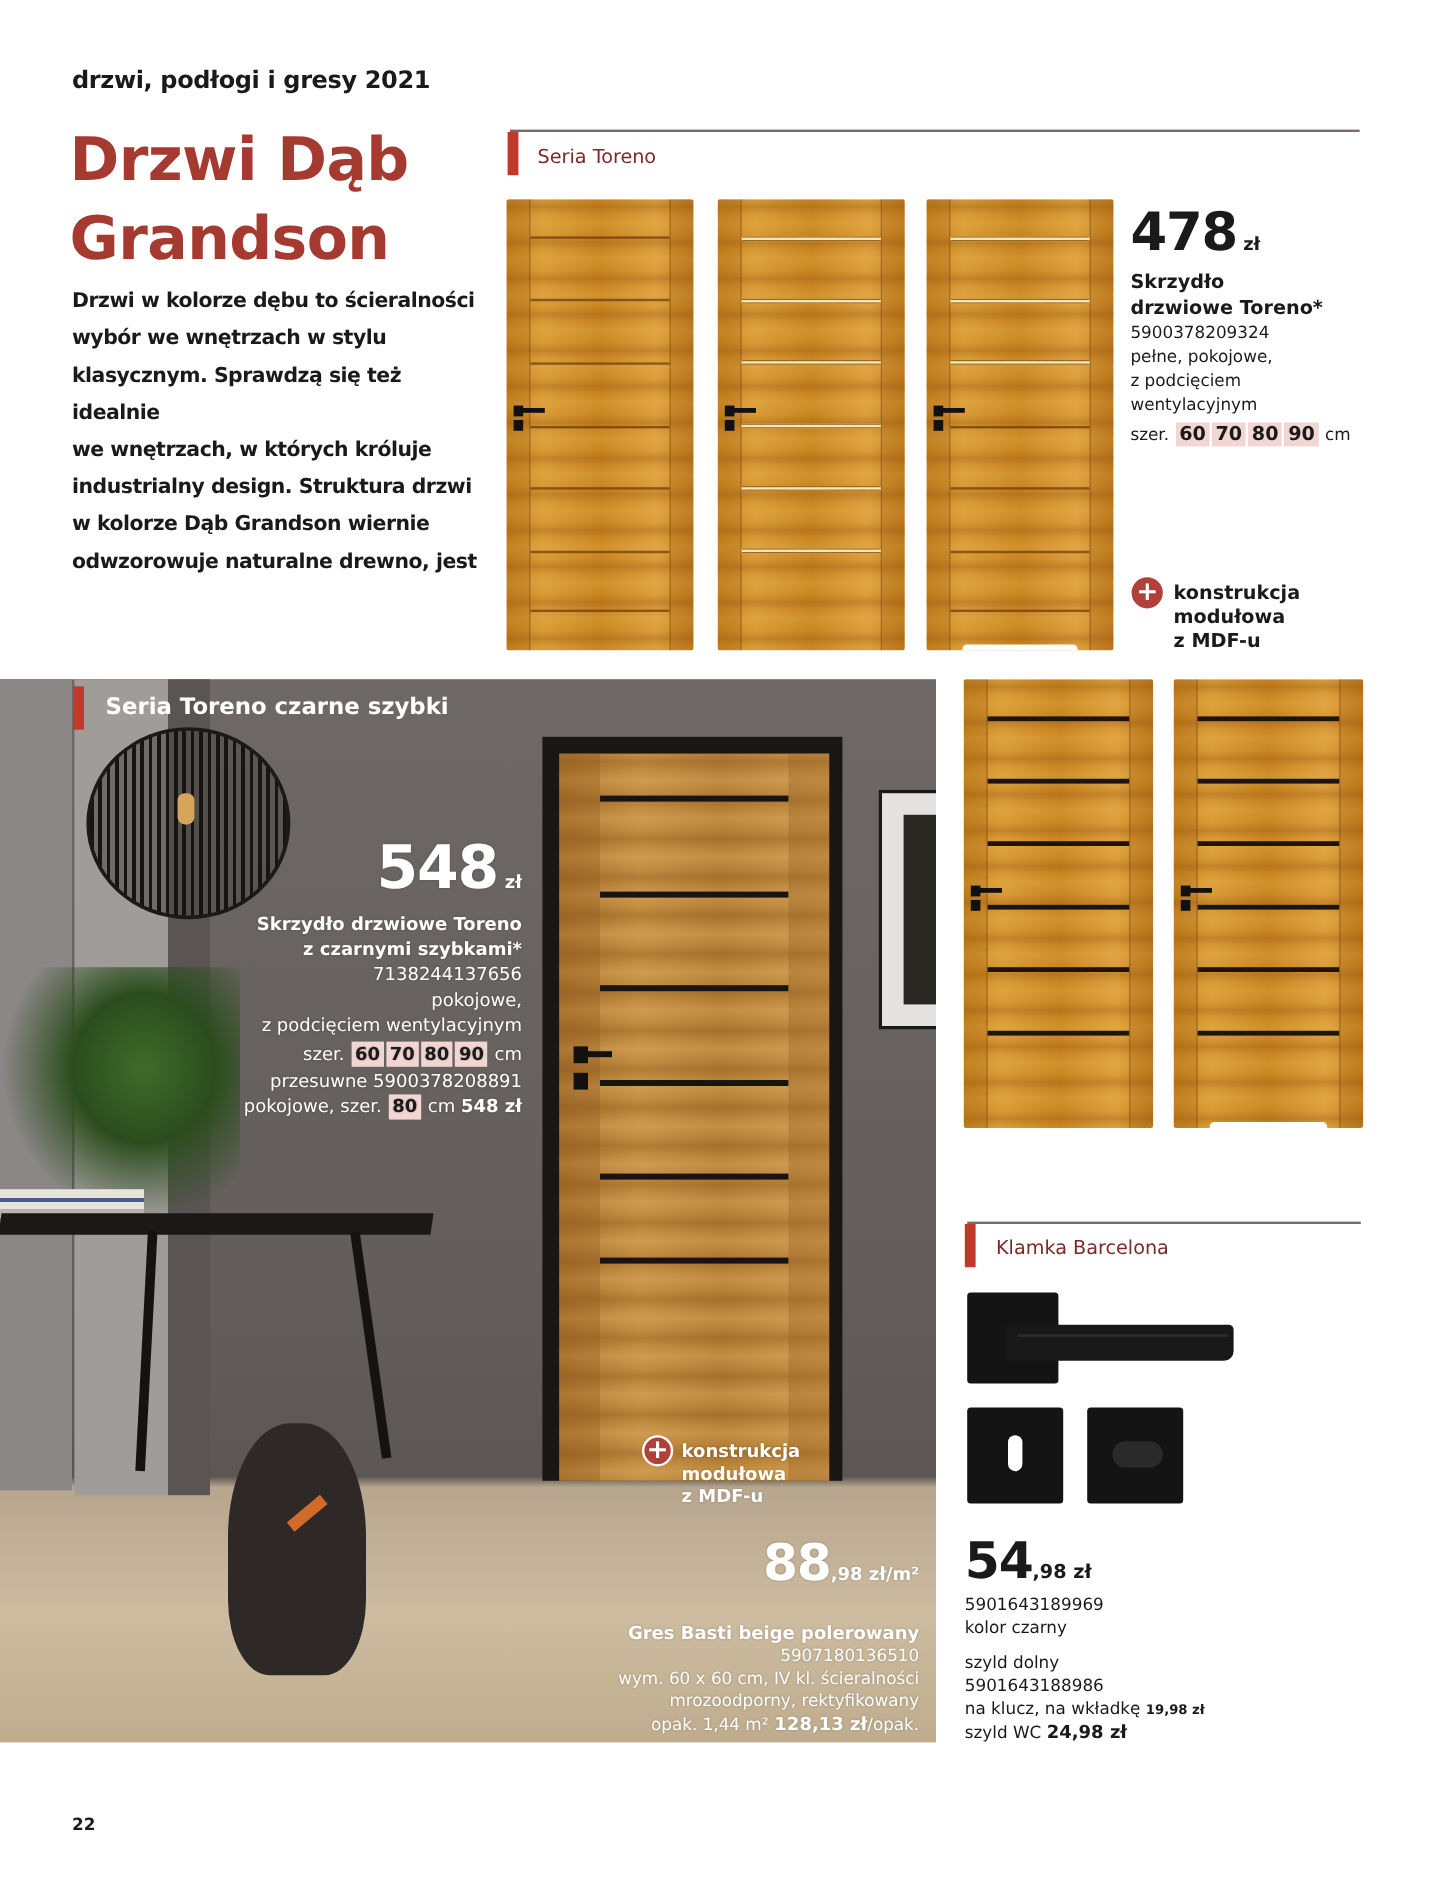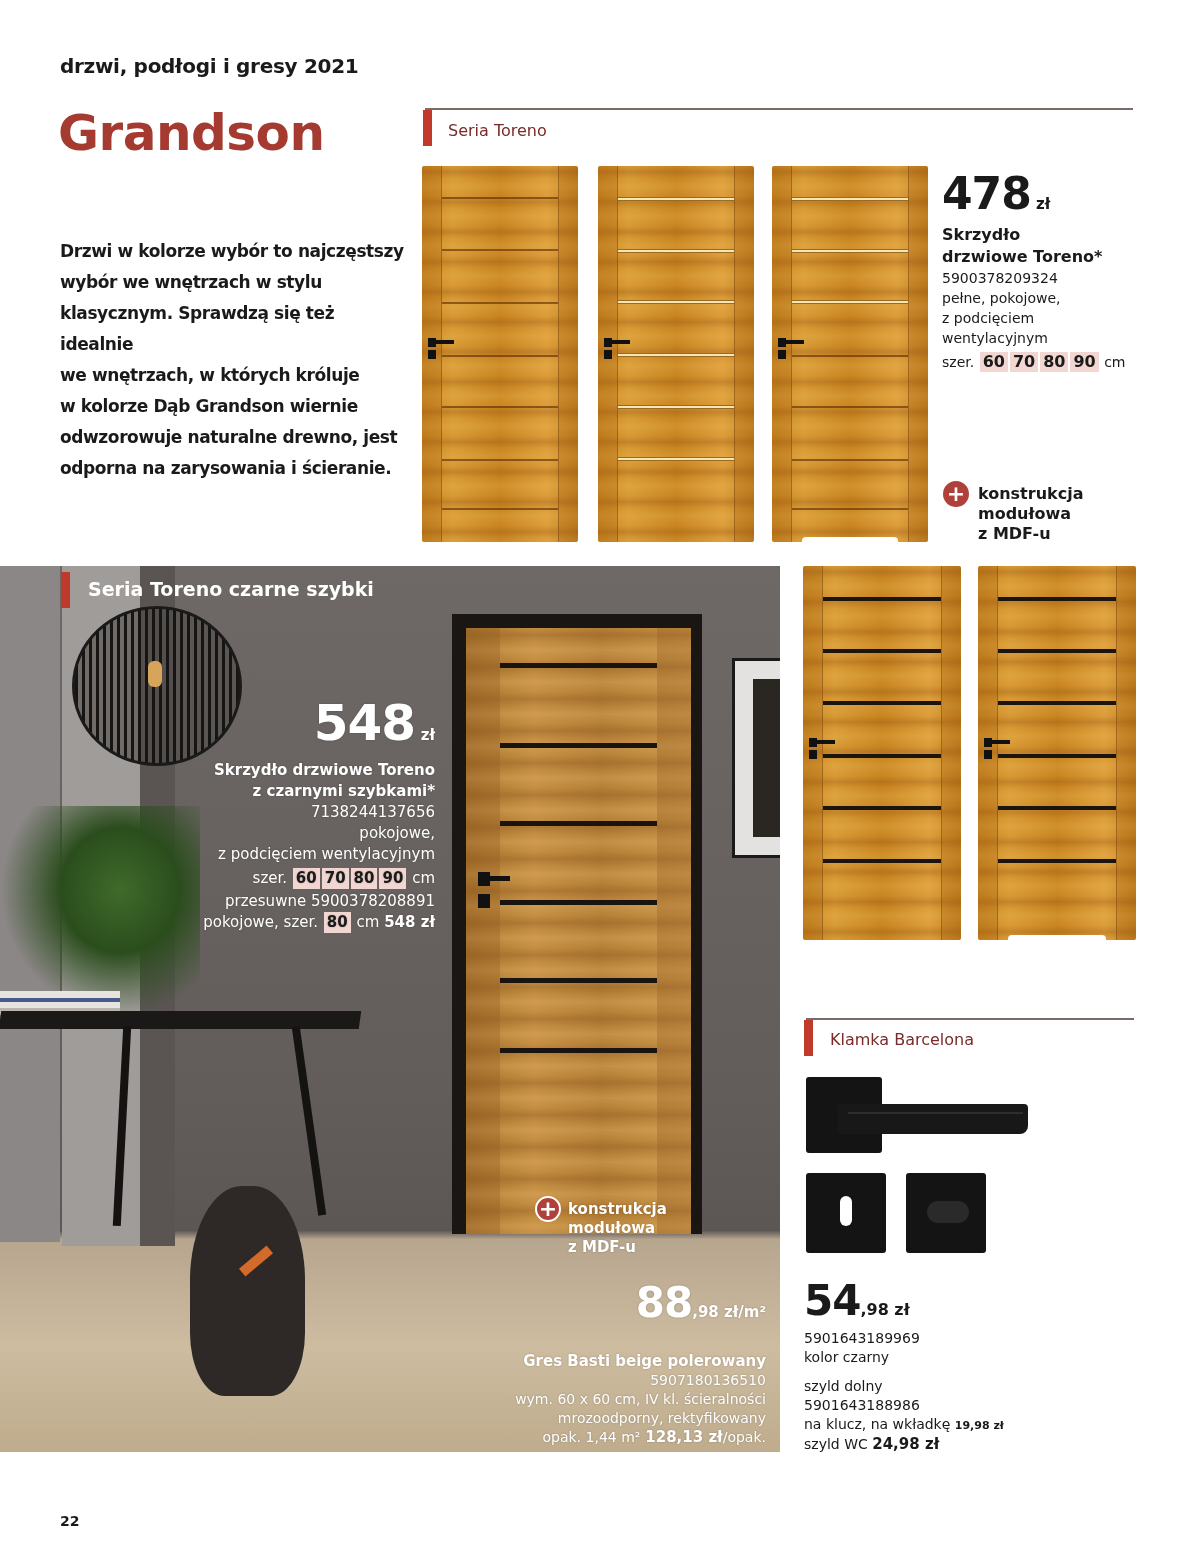--- a/index.html
+++ b/index.html
@@ -87,30 +87,31 @@
   .escutcheon-key { left: 806px; top: 1173px; width: 80px; height: 80px; background: #141414; border-radius: 3px; }
   .keyhole { left: 840px; top: 1196px; width: 12px; height: 30px; background: #fff; border-radius: 6px; }
   .escutcheon-wc { left: 906px; top: 1173px; width: 80px; height: 80px; background: #141414; border-radius: 3px; }
   .wc-knob { left: 927px; top: 1201px; width: 42px; height: 22px; background: #2a2a2a; border-radius: 11px; }
 </style>
 </head>
 <body>
 
 <div class="abs page-kicker">drzwi, podłogi i gresy 2021</div>
 <div class="abs page-title">
+  <div>Drzwi Dąb</div>
   <div>Grandson</div>
 </div>
 <div class="abs intro">
-  <div>Drzwi w kolorze wybór to najczęstszy</div>
+  <div>Drzwi w kolorze dębu to ścieralności</div>
   <div>wybór we wnętrzach w stylu</div>
   <div>klasycznym. Sprawdzą się też idealnie</div>
   <div>we wnętrzach, w których króluje</div>
+  <div>industrialny design. Struktura drzwi</div>
   <div>w kolorze Dąb Grandson wiernie</div>
   <div>odwzorowuje naturalne drewno, jest</div>
-  <div>odporna na zarysowania i ścieranie.</div>
 </div>
 
 <div class="abs section-rule" style="left:425px; top:108px; width:708px;"></div>
 <div class="abs section-bar" style="left:423px; top:110px; height:36px;"></div>
 <div class="abs section-label" style="left:448px; top:121px;">Seria Toreno</div>
 
 <div class="door" style="left:422px; top:166px; width:156px; height:376px;">
   <div class="stile-l"></div>
     <div class="stile-r"></div>
   <div class="bar groove" style="top:31px;"></div>

